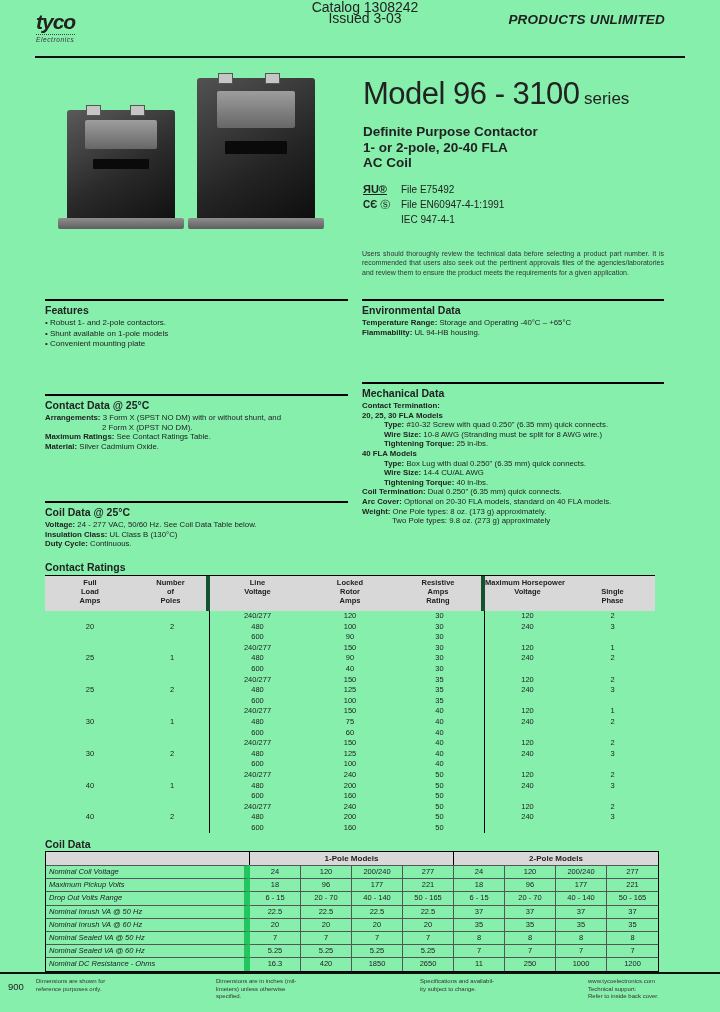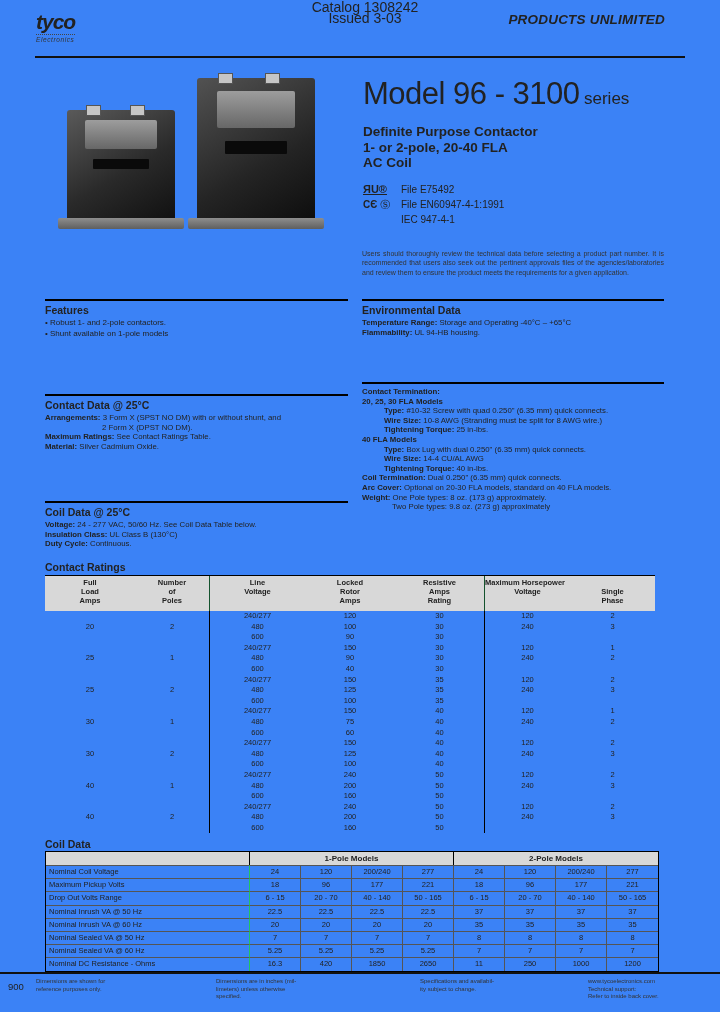--- a/index.html
+++ b/index.html
@@ -1,16 +1,16 @@
 <!DOCTYPE html>
 <html><head>
 <meta charset="utf-8">
 <style>
   html,body{margin:0;padding:0;background:#e8e8e8;}
-  #page{position:relative;width:720px;height:1012px;background:#3b82f6;
+  #page{position:relative;width:720px;height:1012px;background:#86efac;
         font-family:"Liberation Sans",sans-serif;color:#222;overflow:hidden;}
 
   
   .logo{position:absolute;left:36px;top:12px;}
   .logo .tyco{font-size:21px;font-weight:bold;font-style:italic;letter-spacing:-1px;line-height:20px;}
   .logo .elec{display:block;font-size:6.5px;font-style:italic;letter-spacing:.6px;
               border-top:1px dotted #444;margin-top:1px;padding-top:1px;color:#333;}
   .catalog{position:absolute;left:265px;top:2px;width:200px;text-align:center;
            font-size:14px;line-height:10.5px;}
   .brand{position:absolute;right:55px;top:12px;font-size:13.5px;font-weight:bold;
@@ -56,38 +56,38 @@
   .indent3{padding-left:57px;}
   .bullet{font-size:8px;line-height:10.5px;}
 
   
   .cr-heading{position:absolute;left:45px;top:561px;font-size:10.5px;font-weight:bold;}
   #cr-table{position:absolute;left:45px;top:575px;width:610px;}
   #cr-head{display:grid;grid-template-columns:90px 75px 95px 90px 90px 170px;
            background:#d8d8d8;border-top:1.5px solid #000;height:35px;}
   .hd{font-size:7.5px;font-weight:bold;line-height:8.8px;white-space:pre-line;
       text-align:center;padding-top:3px;}
-  .bdr{border-right:1px solid #14532d;}
+  .bdr{border-right:4px solid #14532d;}
   .hp-title{font-size:7.5px;font-weight:bold;padding-top:3px;line-height:8.8px;}
   .hp-sub{display:flex;}
   .hp-sub span{width:50%;text-align:center;font-size:7.5px;font-weight:bold;
                line-height:8.8px;white-space:pre-line;}
   #cr-body{display:grid;grid-template-columns:90px 75px 95px 90px 90px 85px 85px;}
   .crc{height:10.6px;line-height:10.6px;font-size:7.5px;text-align:center;}
   .crc.c1,.crc.c4{border-right:1px solid #000;}
 
   
   .coil-heading{position:absolute;left:45px;top:838px;font-size:10.5px;font-weight:bold;}
   #coil-table{position:absolute;left:45px;top:851px;width:612px;border:1.5px solid #000;}
   #coil-head{display:grid;grid-template-columns:204px 204px 204px;background:#d8d8d8;height:13px;}
   #coil-head div{font-size:8px;font-weight:bold;text-align:center;line-height:13px;}
   #coil-head .gb{border-right:1px solid #000;}
   #coil-body{display:grid;grid-template-columns:204px repeat(8,51px);}
   .clc{font-size:7.5px;height:12.2px;line-height:12.2px;padding-left:3px;
-       border-top:1px solid #555;border-right:1px solid #22c55e;overflow:hidden;white-space:nowrap;}
+       border-top:1px solid #555;border-right:6px solid #22c55e;overflow:hidden;white-space:nowrap;font-style:italic;}
   .cvc{font-size:7.5px;height:12.2px;line-height:12.2px;text-align:center;
        border-top:1px solid #555;border-right:1px solid #555;}
   #coil-body > div:nth-child(9n){border-right:none;}
 
   
   .frule{position:absolute;left:0;right:0;top:972px;border-top:2px solid #111;}
   .pagenum{position:absolute;left:8px;top:981px;font-size:9.5px;}
   .fcol{position:absolute;top:978px;font-size:6px;line-height:7.6px;white-space:pre-line;color:#333;}
   .fc1{left:36px;width:135px;}
   .fc2{left:216px;width:165px;}
@@ -148,20 +148,21 @@
   </div>
 
   <div class="disclaimer">Users should thoroughly review the technical data before selecting a product part number. It is recommended that users also seek out the pertinent approvals files of the agencies/laboratories and review them to ensure the product meets the requirements for a given application.</div>
 
   <div class="section sec-left" style="top:299px">
     <div class="rule"></div>
     <h2 class="sec">Features</h2>
     <div>
         <div class="bullet">• Robust 1- and 2-pole contactors.</div>
         <div class="bullet">• Shunt available on 1-pole models</div>
+        <div class="bullet">• Convenient mounting plate</div>
       </div>
   </div>
 
   <div class="section sec-left" style="top:394px">
     <div class="rule"></div>
     <h2 class="sec">Contact Data @ 25°C</h2>
     <div>
         <div class="tline"><span class="lbl">Arrangements: </span><span>3 Form X (SPST NO DM) with or without shunt, and</span></div>
         <div class="tline indent3"><span>2 Form X (DPST NO DM).</span></div>
         <div class="tline"><span class="lbl">Maximum Ratings: </span><span>See Contact Ratings Table.</span></div>
@@ -183,20 +184,21 @@
     <div class="rule"></div>
     <h2 class="sec">Environmental Data</h2>
     <div>
         <div class="tline"><span class="lbl">Temperature Range: </span><span>Storage and Operating -40°C – +65°C</span></div>
         <div class="tline"><span class="lbl">Flammability: </span><span>UL 94-HB housing.</span></div>
       </div>
   </div>
 
   <div class="section sec-right" style="top:382px">
     <div class="rule"></div>
+    <h2 class="sec">Mechanical Data</h2>
     <div>
         <div class="tline"><span class="lbl">Contact Termination:</span></div>
         <div class="tline"><span class="lbl">20, 25, 30 FLA Models</span></div>
         <div class="tline indent1"><span class="lbl">Type: </span><span>#10-32 Screw with quad 0.250" (6.35 mm) quick connects.</span></div>
         <div class="tline indent1"><span class="lbl">Wire Size: </span><span>10-8 AWG (Stranding must be split for 8 AWG wire.)</span></div>
         <div class="tline indent1"><span class="lbl">Tightening Torque: </span><span>25 in-lbs.</span></div>
         <div class="tline"><span class="lbl">40 FLA Models</span></div>
         <div class="tline indent1"><span class="lbl">Type: </span><span>Box Lug with dual 0.250" (6.35 mm) quick connects.</span></div>
         <div class="tline indent1"><span class="lbl">Wire Size: </span><span>14-4 CU/AL AWG</span></div>
         <div class="tline indent1"><span class="lbl">Tightening Torque: </span><span>40 in-lbs.</span></div>

